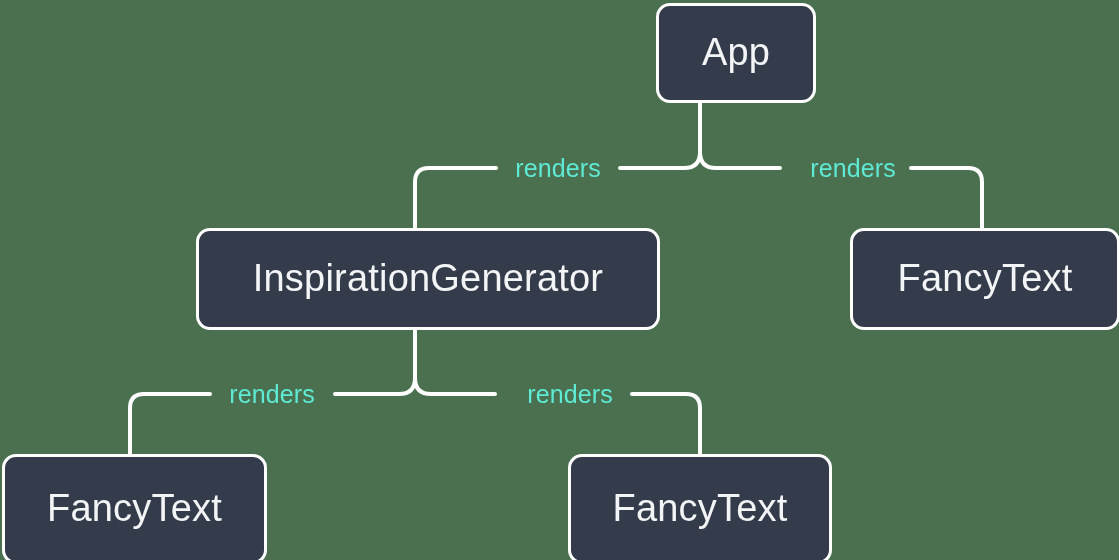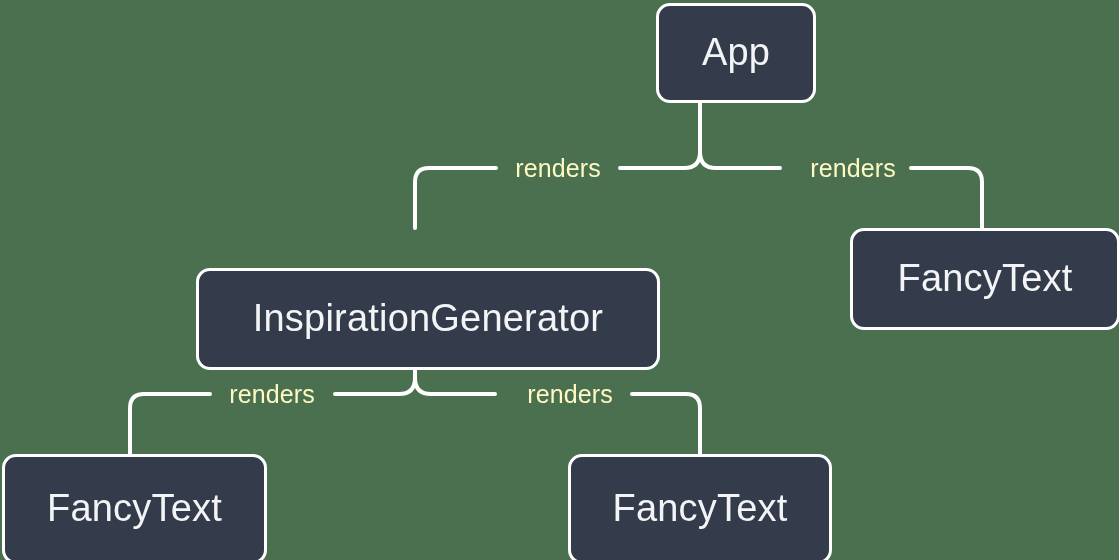--- a/index.html
+++ b/index.html
@@ -43,33 +43,33 @@
     letter-spacing: 0.2px;
     white-space: nowrap;
   }
   .node-label {
     display: block;
     line-height: 1;
     padding-bottom: 2px;
   }
   .edge-label {
     position: absolute;
-    color: #fef9c3;
+    color: #5eead4;
     font-family: "Liberation Sans", sans-serif;
     font-size: 25px;
     font-weight: 400;
     line-height: 1;
     white-space: nowrap;
     transform: translate(-50%, -50%);
     letter-spacing: 0.1px;
   }
 
   
   #node-app          { left: 620px; top: 3px;   width: 160px; height: 100px; margin-left: 36px; }
-  #node-inspiration  { left: 196px; top: 228px; width: 464px; height: 102px; margin-top: 40px; }
+  #node-inspiration  { left: 196px; top: 228px; width: 464px; height: 102px; }
   #node-fancytext-right { left: 850px; top: 228px; width: 270px; height: 102px; }
   #node-fancytext-bottom { left: 2px; top: 454px; width: 265px; height: 110px; }
   #node-copyright    { left: 568px; top: 454px; width: 264px; height: 110px; }
 
   
   #label-app-inspiration   { left: 558px; top: 168px; }
   #label-app-fancytext     { left: 853px; top: 168px; }
   #label-ig-fancytext      { left: 272px; top: 394px; }
   #label-ig-copyright      { left: 570px; top: 394px; }
 </style>

